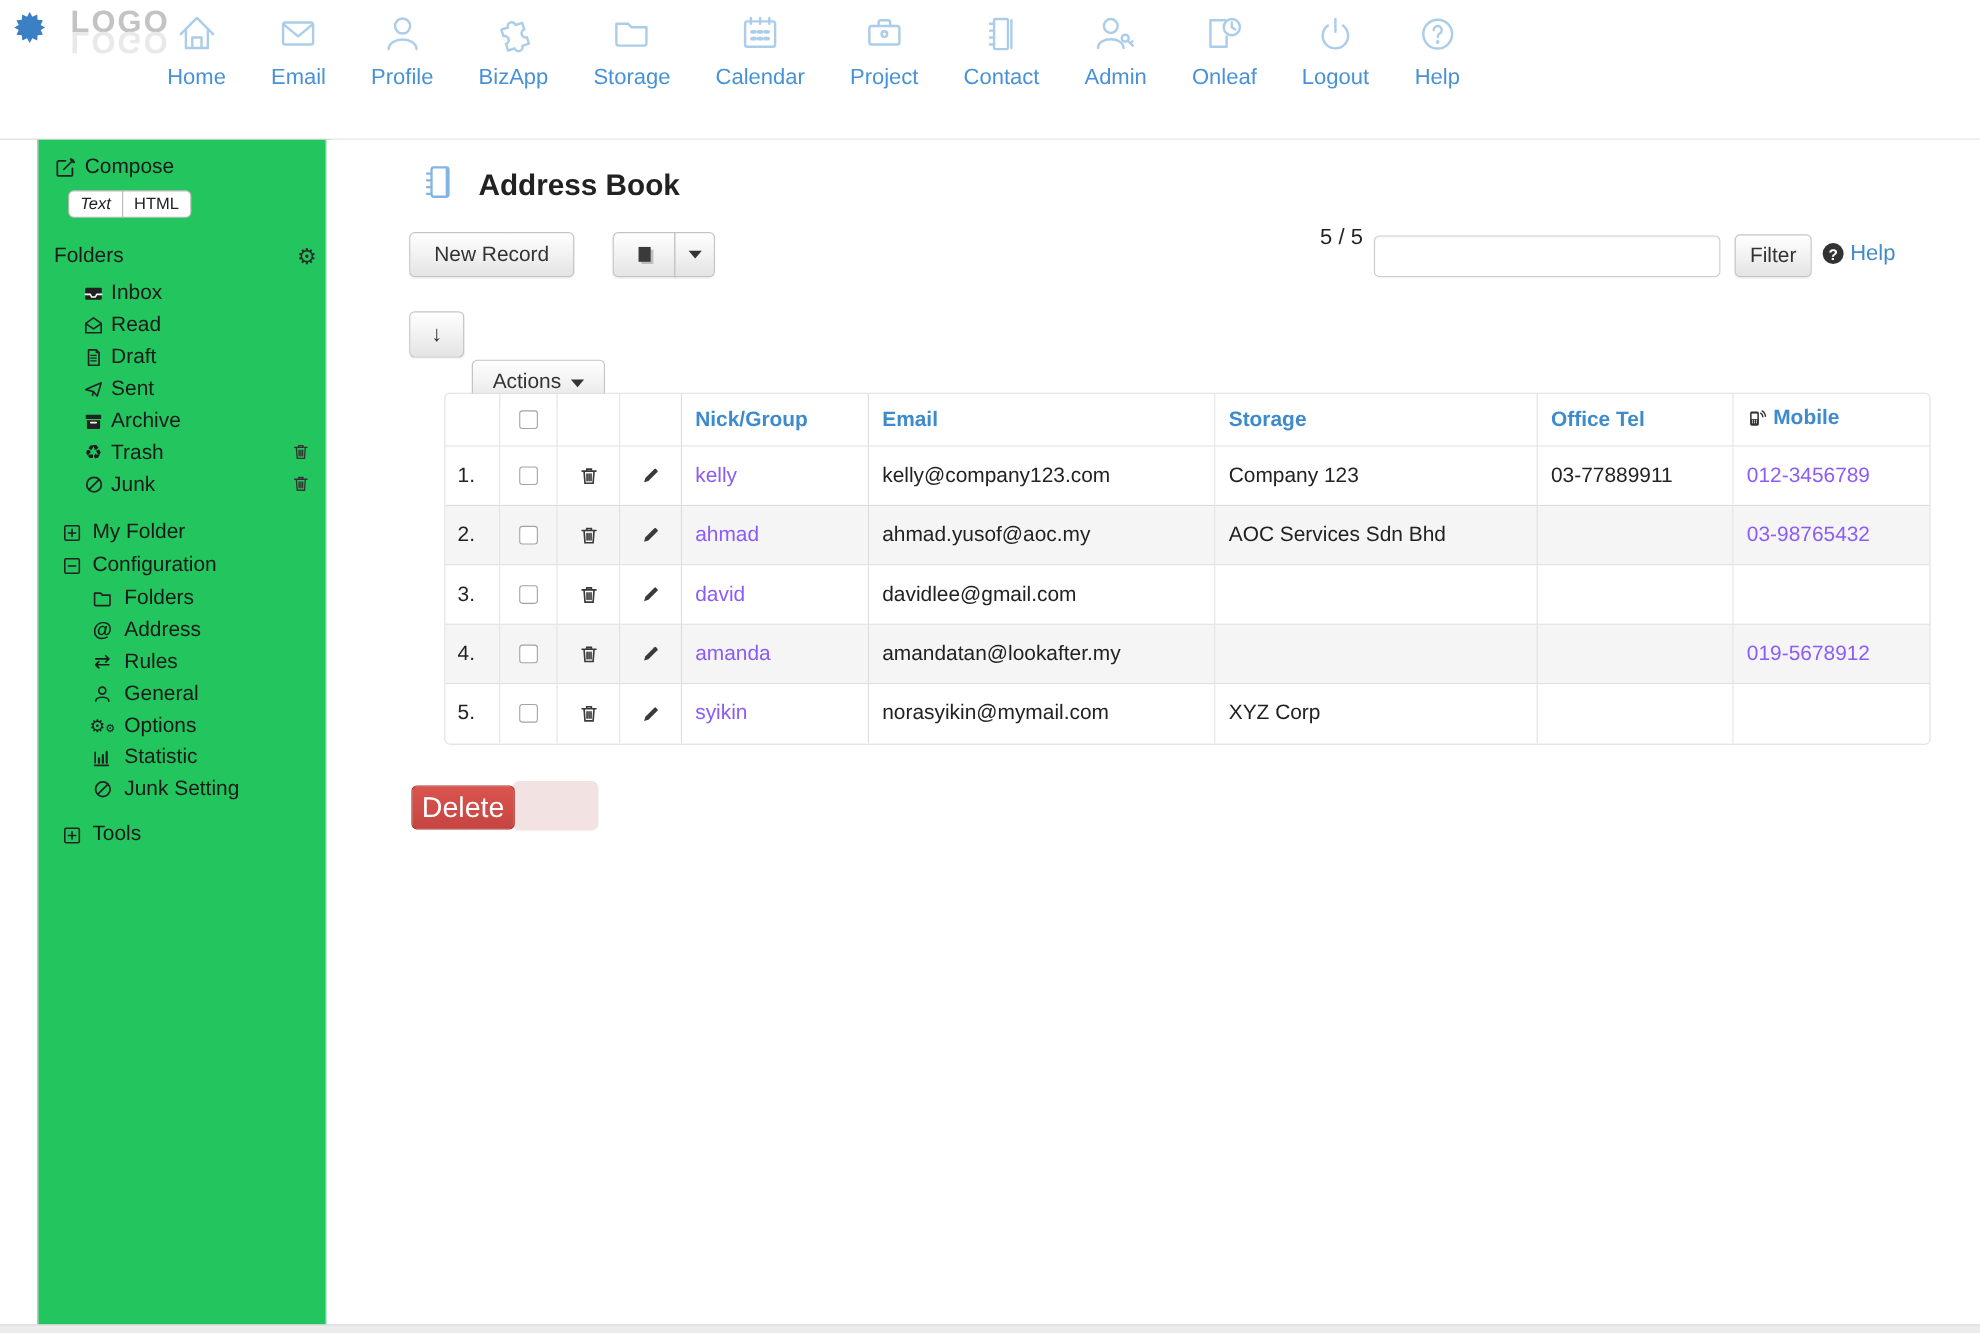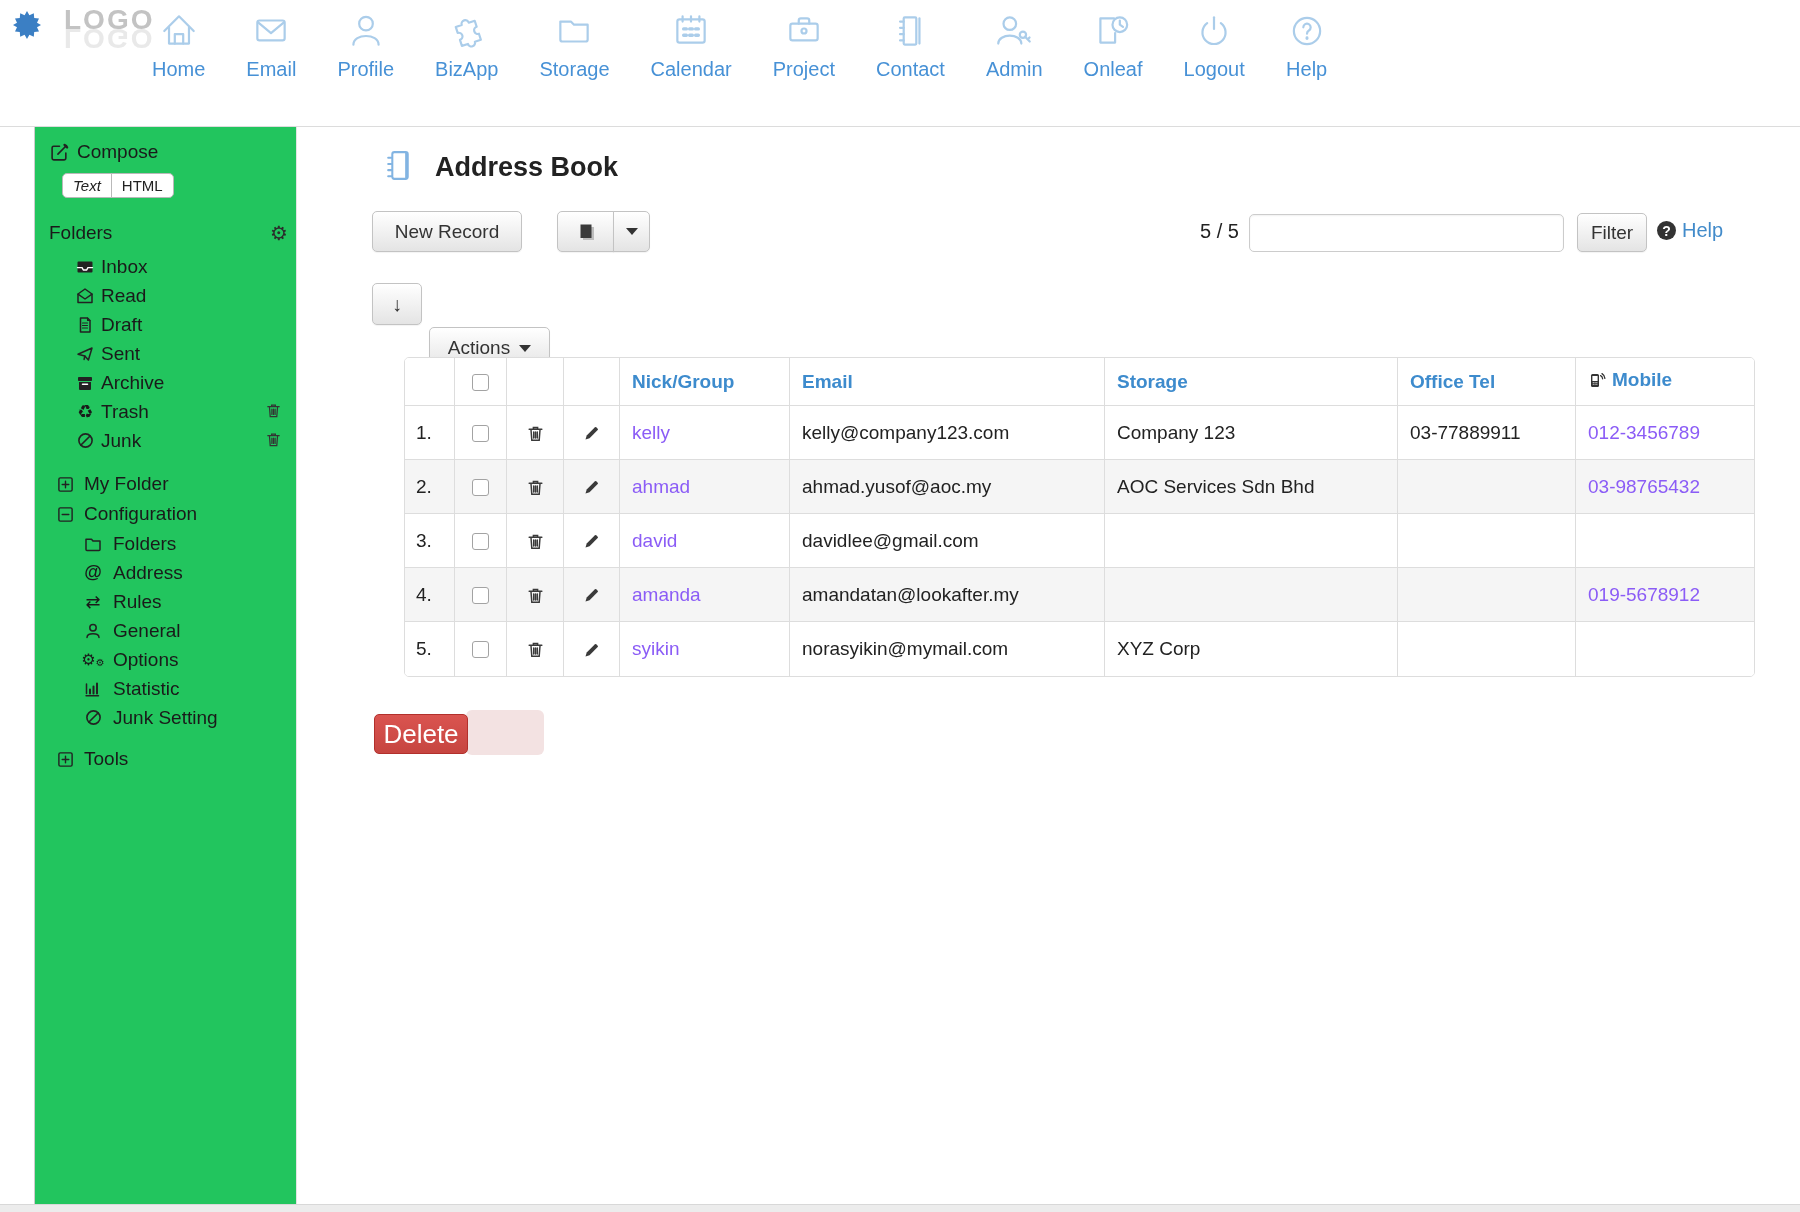--- a/index.html
+++ b/index.html
@@ -50,21 +50,21 @@
   .title-row{position:absolute;left:84px;top:20px;display:flex;align-items:center;gap:17px;}
   .page-title{font-size:27px;font-weight:bold;color:#222;}
   .btn{background:linear-gradient(#ffffff,#e4e4e4);border:1px solid #c3c3c3;border-radius:5px;
     color:#333;font-size:19px;font-family:inherit;cursor:pointer;box-shadow:0 1px 1px rgba(0,0,0,.05);}
   .btn-newrecord{position:absolute;left:75px;top:84px;width:150px;height:41px;}
   .split{position:absolute;left:260px;top:84px;height:41px;display:flex;}
   .split-main{width:57px;height:41px;border-radius:5px 0 0 5px;display:flex;align-items:center;justify-content:center;}
   .split-caret{width:37px;height:41px;border-radius:0 5px 5px 0;margin-left:-1px;display:flex;align-items:center;justify-content:center;}
   .caret{width:0;height:0;border-left:6px solid transparent;border-right:6px solid transparent;
     border-top:7px solid #333;display:inline-block;}
-  .count{position:absolute;left:860px;top:93px;width:82px;text-align:right;font-size:20px;color:#222;}
+  .count{position:absolute;left:860px;top:78px;width:82px;text-align:right;font-size:20px;color:#222;}
   .filter-input{position:absolute;left:952px;top:87px;width:315px;height:38px;border:1px solid #ccc;
     border-radius:5px;box-sizing:border-box;font-size:19px;padding:0 10px;font-family:inherit;
     box-shadow:inset 0 1px 2px rgba(0,0,0,.06);}
   .btn-filter{position:absolute;left:1280px;top:86px;width:70px;height:39px;}
   .help-cluster{position:absolute;left:1360px;top:92px;display:flex;align-items:center;gap:6px;}
   .help-badge{width:19px;height:19px;border-radius:50%;background:#333;color:#fff;font-size:14px;
     font-weight:bold;display:flex;align-items:center;justify-content:center;}
   .help-link{font-size:20px;color:#428bca;text-decoration:none;cursor:pointer;}
   .btn-down{position:absolute;left:75px;top:156px;width:50px;height:42px;font-size:20px;}
   .btn-actions{position:absolute;left:132px;top:156px;width:121px;height:42px;

